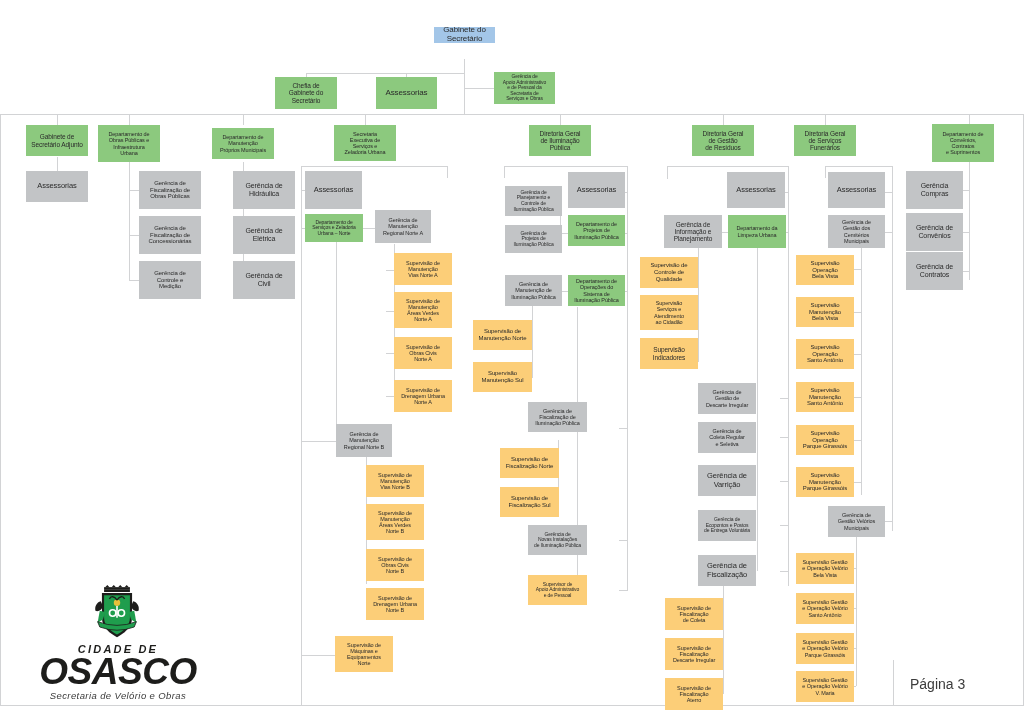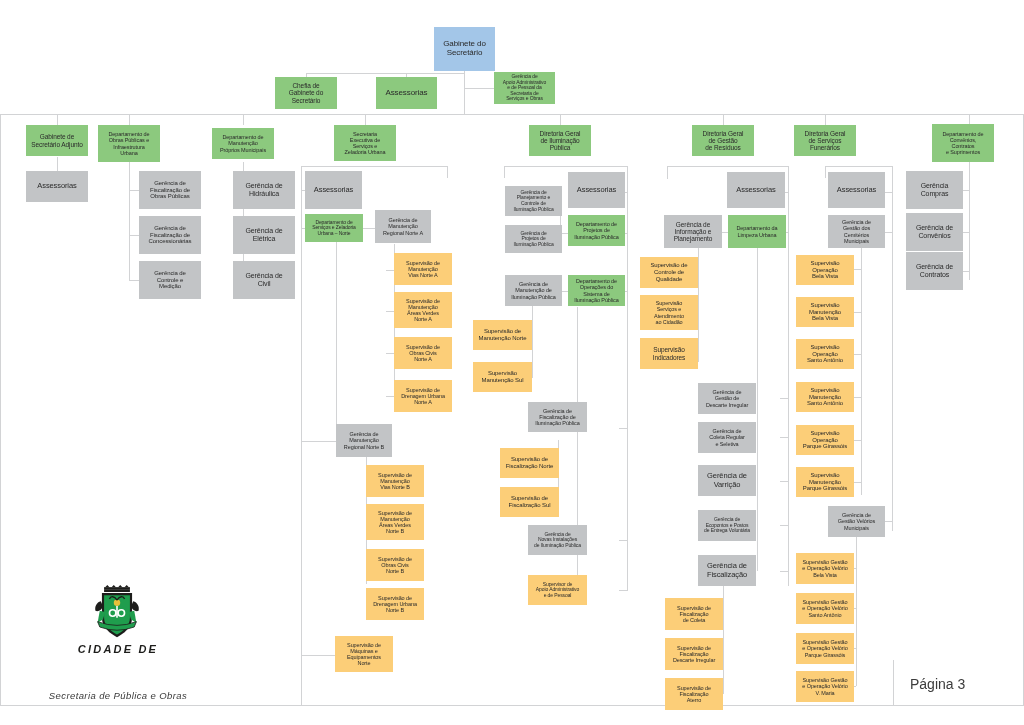--- a/index.html
+++ b/index.html
@@ -204,21 +204,21 @@
   <div class="ln lnh" style="left:961px;top:190px;width:8px;"></div>
   <div class="ln lnh" style="left:961px;top:232px;width:8px;"></div>
   <div class="ln lnh" style="left:961px;top:271px;width:8px;"></div>
 
   <div class="pageline" style="left:0px;top:114px;width:1024px;height:1px;"></div>
   <div class="pageline" style="left:0px;top:114px;width:1px;height:591px;"></div>
   <div class="pageline" style="left:1023px;top:114px;width:1px;height:591px;"></div>
   <div class="pageline" style="left:0px;top:705px;width:1024px;height:1px;"></div>
   <div class="pageline" style="left:893px;top:660px;width:1px;height:45px;"></div>
 
-  <div class="box blue f8" style="left:434px;top:27px;width:61px;height:44px;">Gabinete do
+  <div class="box blue f8" style="left:434px;top:27px;width:61px;height:16px;">Gabinete do
 Secretário</div>
 
   <div class="box green f65" style="left:275px;top:77px;width:62px;height:32px;">Chefia de
 Gabinete do
 Secretário</div>
   <div class="box green f8" style="left:376px;top:77px;width:61px;height:32px;">Assessorias</div>
   <div class="box green f5" style="left:494px;top:72px;width:61px;height:32px;">Gerência de
 Apoio Administrativo
 e de Pessoal da
 Secretaria de
@@ -449,18 +449,19 @@
 
       <path d="M20 30 c-8 2 -12 10 -10 18 c6 2 12 -2 14 -8 z" fill="#1d1d1b"></path>
       <path d="M80 30 c8 2 12 10 10 18 c-6 2 -12 -2 -14 -8 z" fill="#1d1d1b"></path>
       <path d="M18 48 l-4 22 l10 -6 l4 -14 z" fill="#1f9d4d"></path>
       <path d="M82 48 l4 22 l-10 -6 l-4 -14 z" fill="#1f9d4d"></path>
 
       <path d="M14 68 q36 14 72 0 l-4 10 q-32 12 -64 0 z" fill="#1f9d4d"></path>
       <path d="M14 68 q36 14 72 0 l-4 10 q-32 12 -64 0 z" fill="none" stroke="#1d1d1b" stroke-width="1.5"></path>
     </svg>
     <div id="logo-cidade">CIDADE DE</div>
-    <div id="logo-sub">Secretaria de Pública e Obras</div>
+    <div id="logo-osasco">OSASCO</div>
+    <div id="logo-sub">Secretaria de Velório e Obras</div>
   </div>
 
   <div id="page-label">Página 3</div>
 
 </div>
 
 </body></html>

